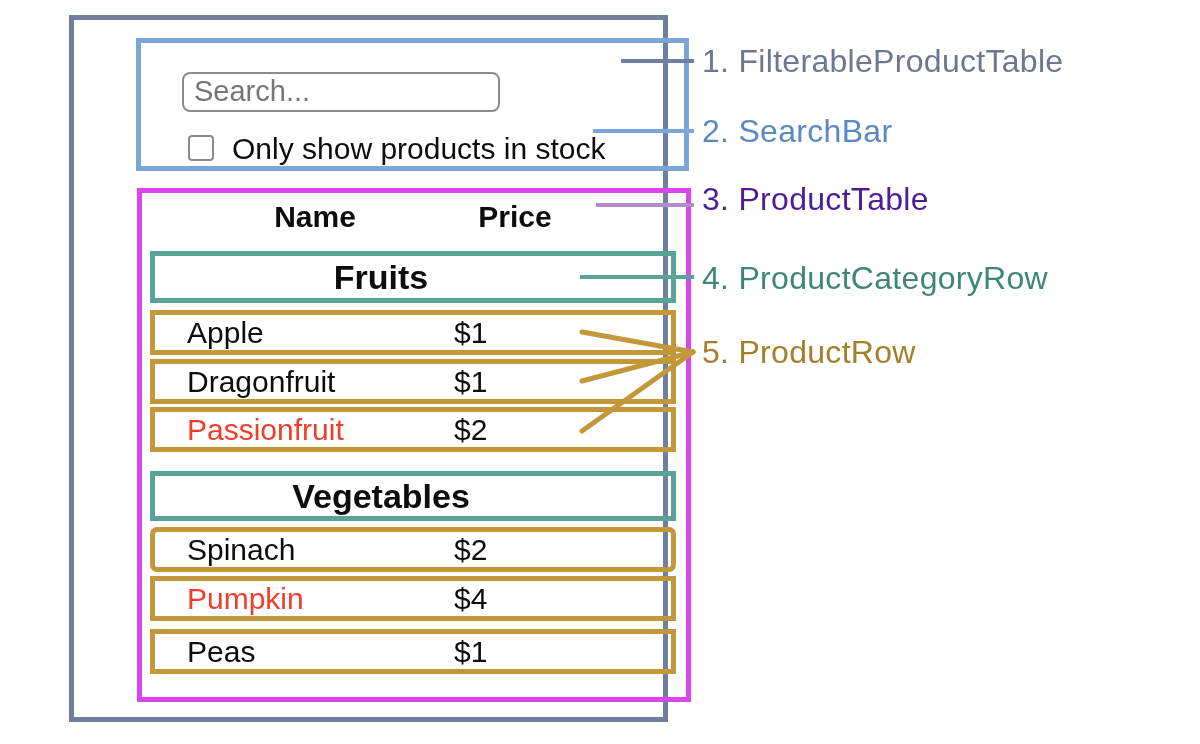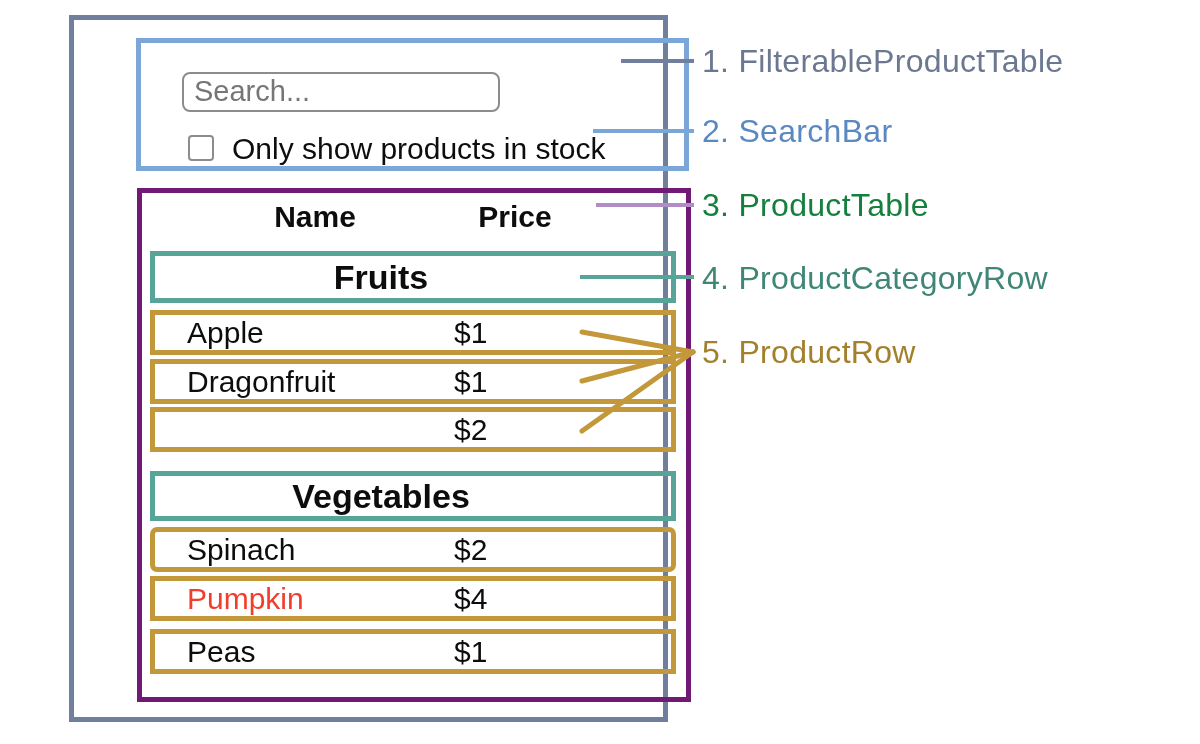--- a/index.html
+++ b/index.html
@@ -40,21 +40,21 @@
     left: 47px; top: 92px; width: 26px; height: 26px;
     border: 2px solid #8c8c8c; border-radius: 4px; background: #ffffff;
   }
   .checkbox-label {
     position: absolute; left: 91px; top: 88px;
     font-size: 30px; line-height: 36px; color: #0d0d0d; white-space: nowrap;
   }
 
   .product-box {
     left: 17px; top: 168px; width: 554px; height: 514px;
-    border: 5px solid #701a75;
+    border: 5px solid #d946ef;
   }
   .th {
     position: absolute; top: 7px; transform: translateX(-50%);
     font-weight: bold; font-size: 30px; line-height: 34px; color: #0d0d0d;
     white-space: nowrap;
   }
   .th-name  { left: 173px; }
   .th-price { left: 373px; }
 
   .cat-box {
@@ -115,20 +115,21 @@
           </div>
           <div class="p-row" style="top: 117px;">
             <span class="row-name">Apple</span>
             <span class="row-price">$1</span>
           </div>
           <div class="p-row" style="top: 166px;">
             <span class="row-name">Dragonfruit</span>
             <span class="row-price">$1</span>
           </div>
           <div class="p-row" style="top: 214px;">
+            <span class="row-name red">Passionfruit</span>
             <span class="row-price">$2</span>
           </div>
           <div class="cat-box" style="top: 278px; height: 50px;">
             <span class="cat-label">Vegetables</span>
           </div>
           <div class="p-row" style="top: 334px; border-radius: 7px;">
             <span class="row-name">Spinach</span>
             <span class="row-price">$2</span>
           </div>
           <div class="p-row" style="top: 383px;">
@@ -150,18 +151,18 @@
     <line x1="596" y1="205" x2="694" y2="205" stroke="#b28cc6" stroke-width="4"></line>
     <line x1="580" y1="277" x2="694" y2="277" stroke="#58a498" stroke-width="4"></line>
     <line x1="582" y1="332" x2="693" y2="352" stroke="#c2983a" stroke-width="5" stroke-linecap="round"></line>
     <line x1="582" y1="381" x2="693" y2="352" stroke="#c2983a" stroke-width="5" stroke-linecap="round"></line>
     <line x1="582" y1="431" x2="693" y2="352" stroke="#c2983a" stroke-width="5" stroke-linecap="round"></line>
   </svg>
 
   <div id="legend">
       <div class="legend-label" style="top: 43px; color: rgb(107, 120, 144);">1. FilterableProductTable</div>
       <div class="legend-label" style="top: 113px; color: rgb(92, 136, 193);">2. SearchBar</div>
-      <div class="legend-label" style="top: 187px; color: #15803d;">3. ProductTable</div>
+      <div class="legend-label" style="top: 181px; color: #4c1d95;">3. ProductTable</div>
       <div class="legend-label" style="top: 260px; color: rgb(63, 134, 118);">4. ProductCategoryRow</div>
       <div class="legend-label" style="top: 334px; color: rgb(162, 128, 44);">5. ProductRow</div>
     </div>
 
 </div>
 
 </body></html>

